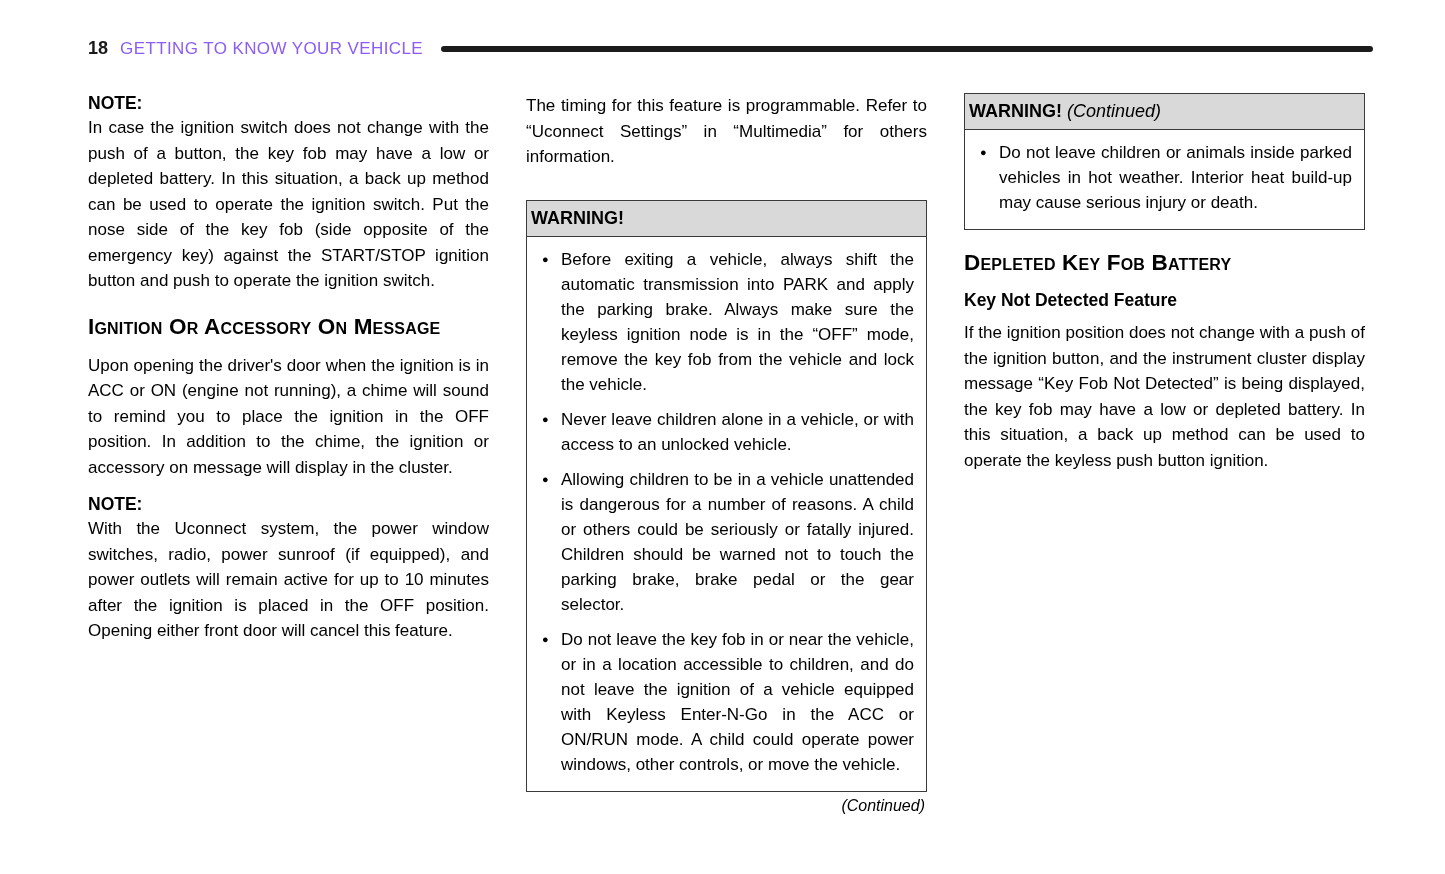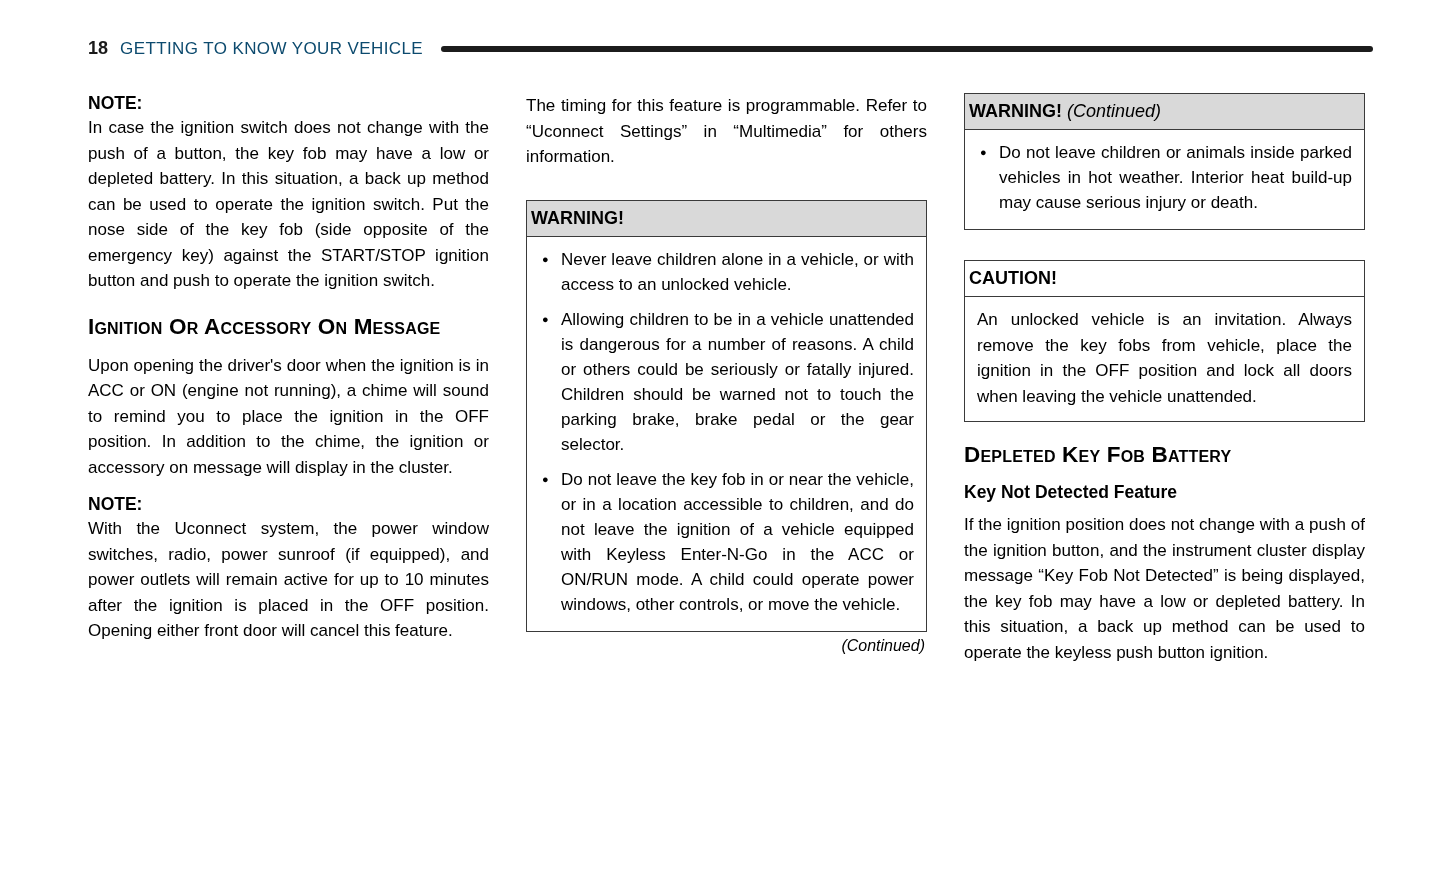--- a/index.html
+++ b/index.html
@@ -21,21 +21,21 @@
     align-items: center;
   }
   .page-number {
     font-size: 18px;
     font-weight: bold;
     color: #1a1a1a;
     margin-right: 12px;
   }
   .section-title {
     font-size: 17px;
-    color: #0c4a6e;
+    color: #8b5cf6;
     letter-spacing: 0.4px;
     white-space: nowrap;
   }
   .header-rule {
     flex: 1;
     height: 6px;
     background: #1c1c1c;
     margin-left: 18px;
     border-radius: 3px;
   }
@@ -155,20 +155,21 @@
 
     <div class="col">
       <p class="body-text">The timing for this feature is programmable. Refer to “Uconnect Settings” in “Multimedia” for others information.</p>
 
       <div class="alert-box mt-box-lg">
         <div class="box-header gray">
           <span>WARNING!</span>
         </div>
         <div class="box-body">
           <ul class="bullet-list">
+            <li>Before exiting a vehicle, always shift the automatic transmission into PARK and apply the parking brake. Always make sure the keyless ignition node is in the “OFF” mode, remove the key fob from the vehicle and lock the vehicle.</li>
             <li>Never leave children alone in a vehicle, or with access to an unlocked vehicle.</li>
             <li>Allowing children to be in a vehicle unattended is dangerous for a number of reasons. A child or others could be seriously or fatally injured. Children should be warned not to touch the parking brake, brake pedal or the gear selector.</li>
             <li>Do not leave the key fob in or near the vehicle, or in a location accessible to children, and do not leave the ignition of a vehicle equipped with Keyless Enter-N-Go in the ACC or ON/RUN mode. A child could operate power windows, other controls, or move the vehicle.</li>
           </ul>
         </div>
       </div>
       <p class="continued-note">(Continued)</p>
     </div>
 
     <div class="col">
@@ -176,28 +177,20 @@
         <div class="box-header gray">
           <span>WARNING!</span><span class="continued-suffix"> (Continued)</span>
         </div>
         <div class="box-body">
           <ul class="bullet-list">
             <li>Do not leave children or animals inside parked vehicles in hot weather. Interior heat build-up may cause serious injury or death.</li>
           </ul>
         </div>
       </div>
 
-      <div class="alert-box mt-box-lg">
-        <div class="box-header white">
-          <span>CAUTION!</span>
-        </div>
-        <div class="box-body">
-          <p class="plain">An unlocked vehicle is an invitation. Always remove the key fobs from vehicle, place the ignition in the OFF position and lock all doors when leaving the vehicle unattended.</p>
-        </div>
-      </div>
 
       <h2 class="section-heading">Depleted Key Fob Battery</h2>
       <h3 class="sub-heading">Key Not Detected Feature</h3>
       <p class="body-text">If the ignition position does not change with a push of the ignition button, and the instrument cluster display message “Key Fob Not Detected” is being displayed, the key fob may have a low or depleted battery. In this situation, a back up method can be used to operate the keyless push button ignition.</p>
     </div>
 
   </div>
 </div>
 
 </body></html>

